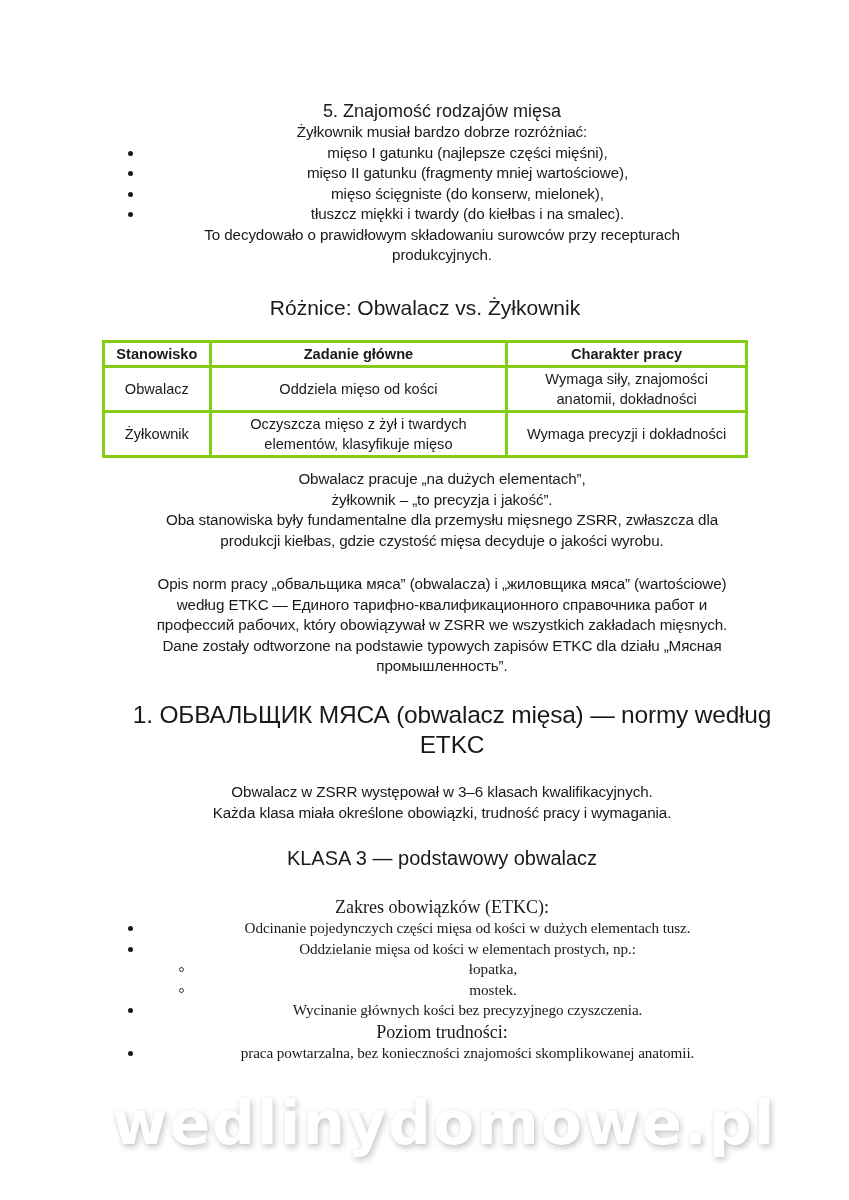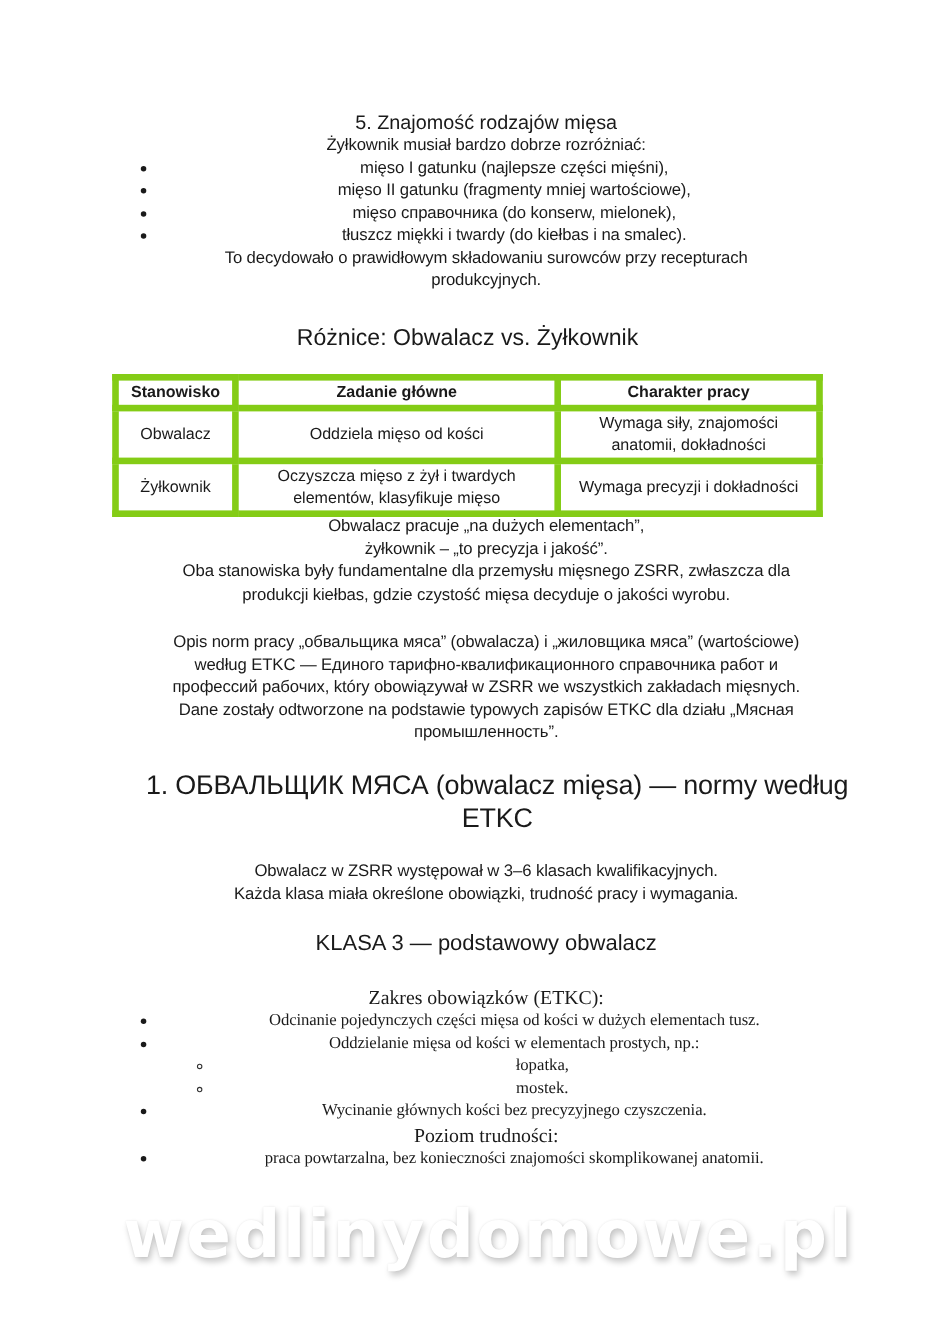--- a/index.html
+++ b/index.html
@@ -86,21 +86,21 @@
     table.cmp {
       position: absolute;
       left: 0;
       top: 240px;
       width: 646px;
       border-collapse: collapse;
       font-size: 14.6px;
       line-height: 20px;
     }
     table.cmp th, table.cmp td {
-      border: 6px solid #84cc16;
+      border: 3px solid #84cc16;
       text-align: center;
       vertical-align: middle;
       padding: 1px 4px;
       font-weight: normal;
     }
     table.cmp th {
       font-weight: bold;
       height: 20px;
     }
     table.cmp td { height: 40px; }
@@ -141,21 +141,21 @@
 <body>
 
 <div class="page">
 
   <div class="abs" style="top:0;">
     <p class="h5">5. Znajomość rodzajów mięsa</p>
     <p class="line">Żyłkownik musiał bardzo dobrze rozróżniać:</p>
     <ul class="bullets">
       <li><span class="dot"></span><span>mięso I gatunku (najlepsze części mięśni),</span></li>
       <li><span class="dot"></span><span>mięso II gatunku (fragmenty mniej wartościowe),</span></li>
-      <li><span class="dot"></span><span>mięso справочника (do konserw, mielonek),</span></li>
+      <li><span class="dot"></span><span>mięso ścięgniste (do konserw, mielonek),</span></li>
       <li><span class="dot"></span><span>tłuszcz miękki i twardy (do kiełbas i na smalec).</span></li>
     </ul>
     <p class="line">To decydowało o prawidłowym składowaniu surowców przy recepturach</p>
     <p class="line">produkcyjnych.</p>
   </div>
 
   <div class="table-title">Różnice: Obwalacz vs. Żyłkownik</div>
   <table class="cmp">
     <thead>
       <tr>

